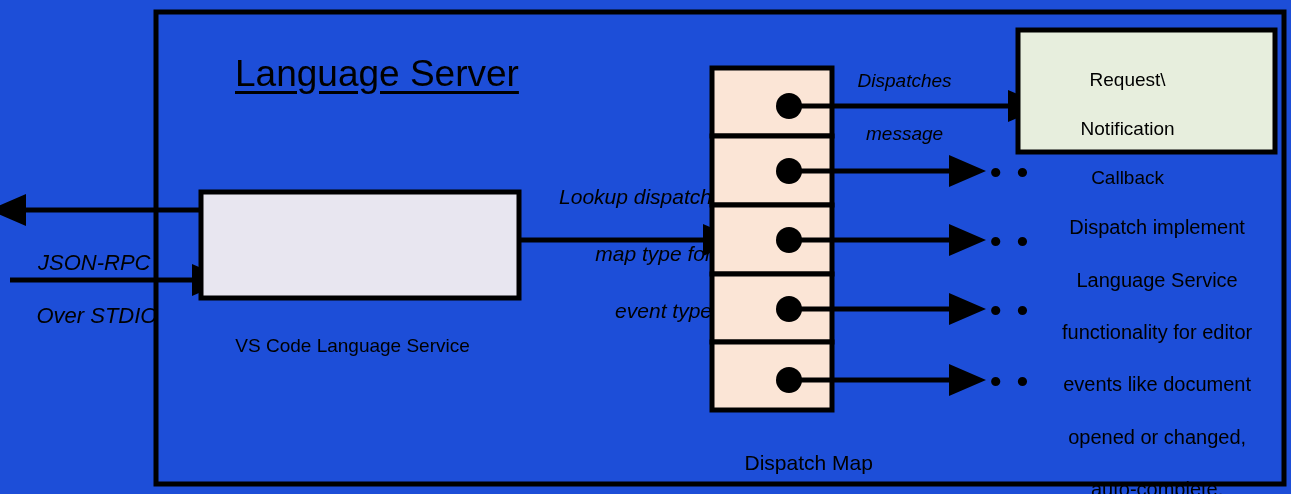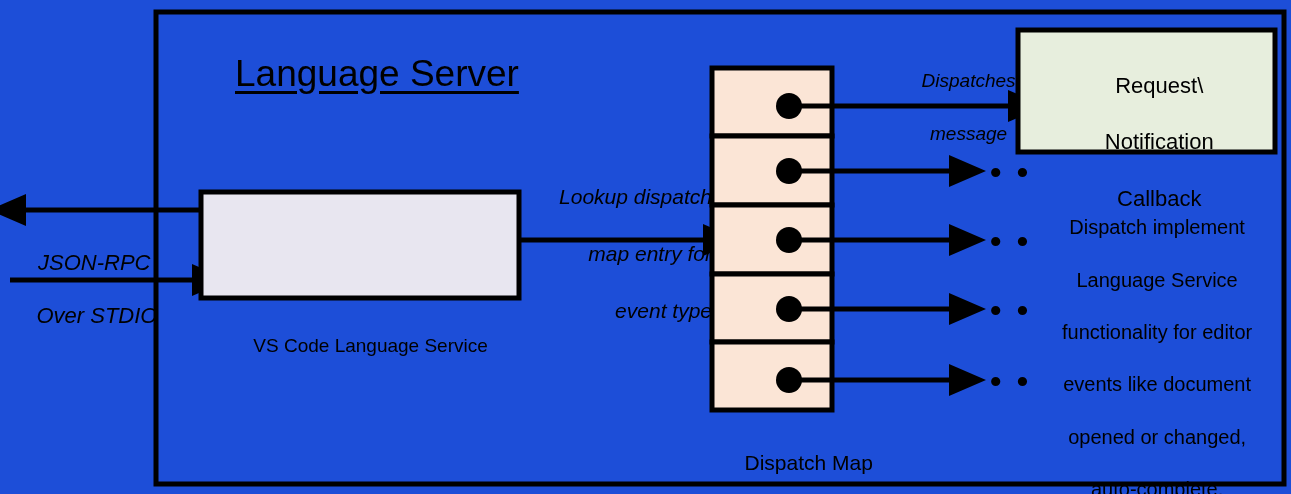--- a/index.html
+++ b/index.html
@@ -54,21 +54,21 @@
   }
 
   
   #reader-box-text {
     left: 200px;
     top: 206px;
     width: 320px;
     font-size: 27px;
   }
   #reader-caption {
-    left: 185px;
+    left: 167px;
     top: 307px;
     width: 350px;
     font-size: 19px;
     line-height: 1.35;
   }
 
   
   #lookup-label {
     left: 512px;
     top: 155px;
@@ -82,33 +82,33 @@
   #dispatch-caption {
     left: 650px;
     top: 421px;
     width: 294px;
     font-size: 21px;
     line-height: 1.35;
   }
 
   
   #dispatches-label {
-    left: 868px;
+    left: 804px;
     top: 41px;
     width: 180px;
     font-size: 19px;
     line-height: 1.4;
   }
 
   
   #callback-box-text {
-    left: 1022px;
+    left: 992px;
     top: 44px;
     width: 250px;
-    font-size: 22px;
+    font-size: 19px;
     line-height: 1.28;
   }
   #callback-caption {
     left: 1005px;
     top: 188px;
     width: 282px;
     font-size: 20px;
     line-height: 1.31;
   }
 
@@ -174,21 +174,21 @@
     <span>Over STDIO</span>
   </div>
 
 
   <div class="txt" id="reader-caption">
     <span>VS Code Language Service</span><br>
   </div>
 
   <div class="txt italic" id="lookup-label">
     <span>Lookup dispatch</span><br>
-    <span>map entry for</span><br>
+    <span>map type for</span><br>
     <span>event type</span>
   </div>
 
   <div class="txt italic" id="dispatches-label">
     <span>Dispatches</span><br>
     <span>message</span>
   </div>
 
   <div class="txt" id="dispatch-caption">
     <span>Dispatch Map</span><br>

